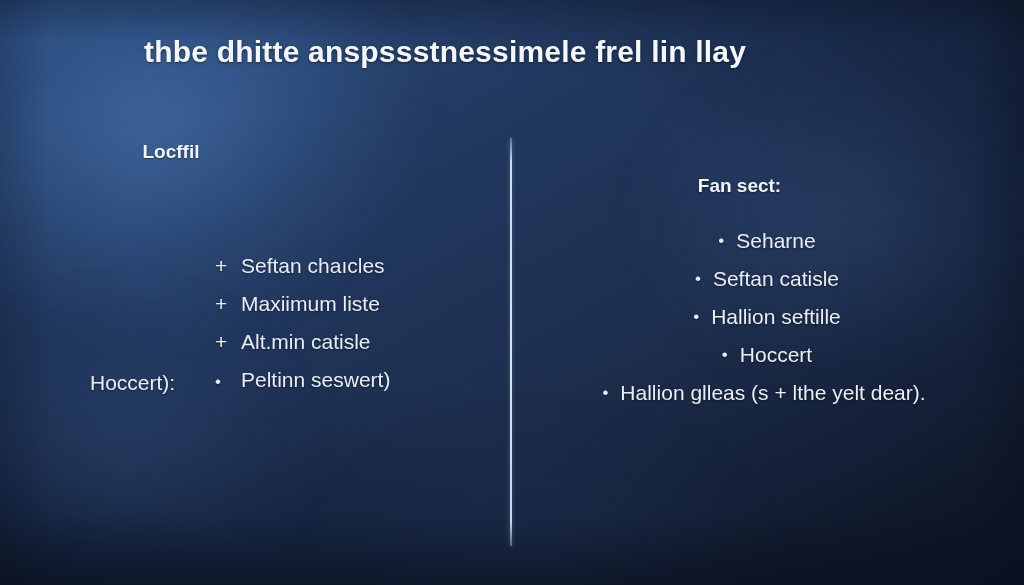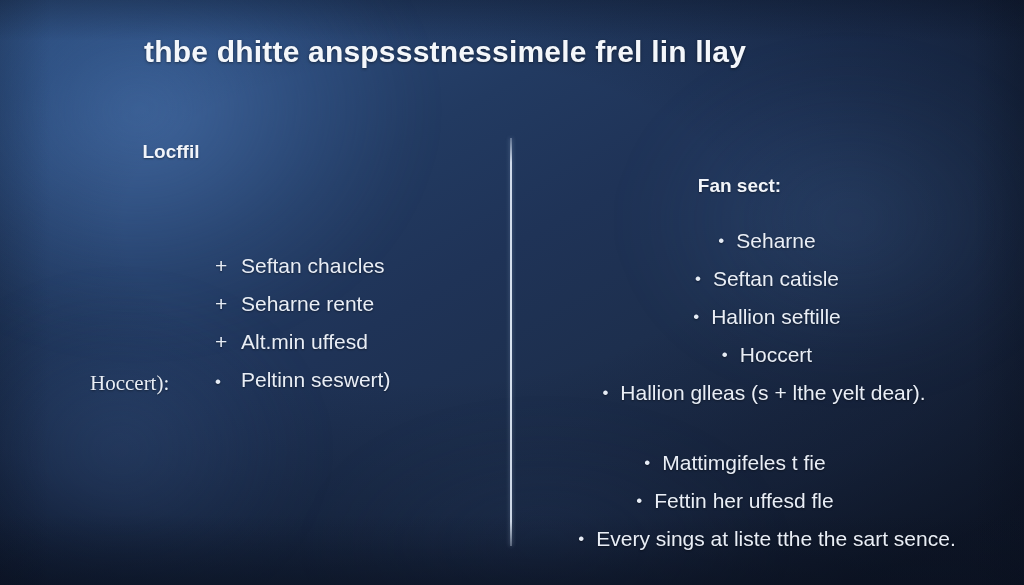--- a/index.html
+++ b/index.html
@@ -157,21 +157,20 @@
     font-size: 17px;
   }
   .hoccert-label {
     position: absolute;
     left: 90px;
     top: 371px;
     font-size: 21px;
     color: #e9eef6;
     text-shadow: 0 1px 2px rgba(0,0,0,0.4);
     white-space: nowrap;
-    font-family: Liberation Serif, serif;
   }
 
   
   .col-right {
     position: absolute;
     left: 510px;
     top: 0;
     width: 514px;
     height: 585px;
   }
@@ -243,25 +242,25 @@
 
       <div class="hoccert-label">Hoccert):</div>
 
       <ul class="left-list">
         <li>
           <span class="marker">+</span>
           <span>Seftan chaıcles</span>
         </li>
         <li>
           <span class="marker">+</span>
-          <span>Seharne rente</span>
+          <span>Maxiimum liste</span>
         </li>
         <li>
           <span class="marker">+</span>
-          <span>Alt.min uffesd</span>
+          <span>Alt.min catisle</span>
         </li>
         <li>
           <span class="marker dot">•</span>
           <span>Peltinn seswert)</span>
         </li>
       </ul>
     </div>
 
     <div class="col-right">
       <div class="heading-right">Fan sect:</div>
@@ -277,27 +276,16 @@
           <span class="bullet">•</span><span>Hallion seftille</span>
         </li>
         <li>
           <span class="bullet">•</span><span>Hoccert</span>
         </li>
         <li class="wide">
           <span class="bullet">•</span><span>Hallion glleas (s + lthe yelt dear).</span>
         </li>
       </ul>
 
-      <ul class="right-group g2">
-        <li>
-          <span class="bullet">•</span><span>Mattimgifeles t fie</span>
-        </li>
-        <li>
-          <span class="bullet">•</span><span>Fettin her uffesd fle</span>
-        </li>
-        <li class="wide">
-          <span class="bullet">•</span><span>Every sings at liste tthe the sart sence.</span>
-        </li>
-      </ul>
     </div>
 
   </div>
 </div>
 
 </body></html>

